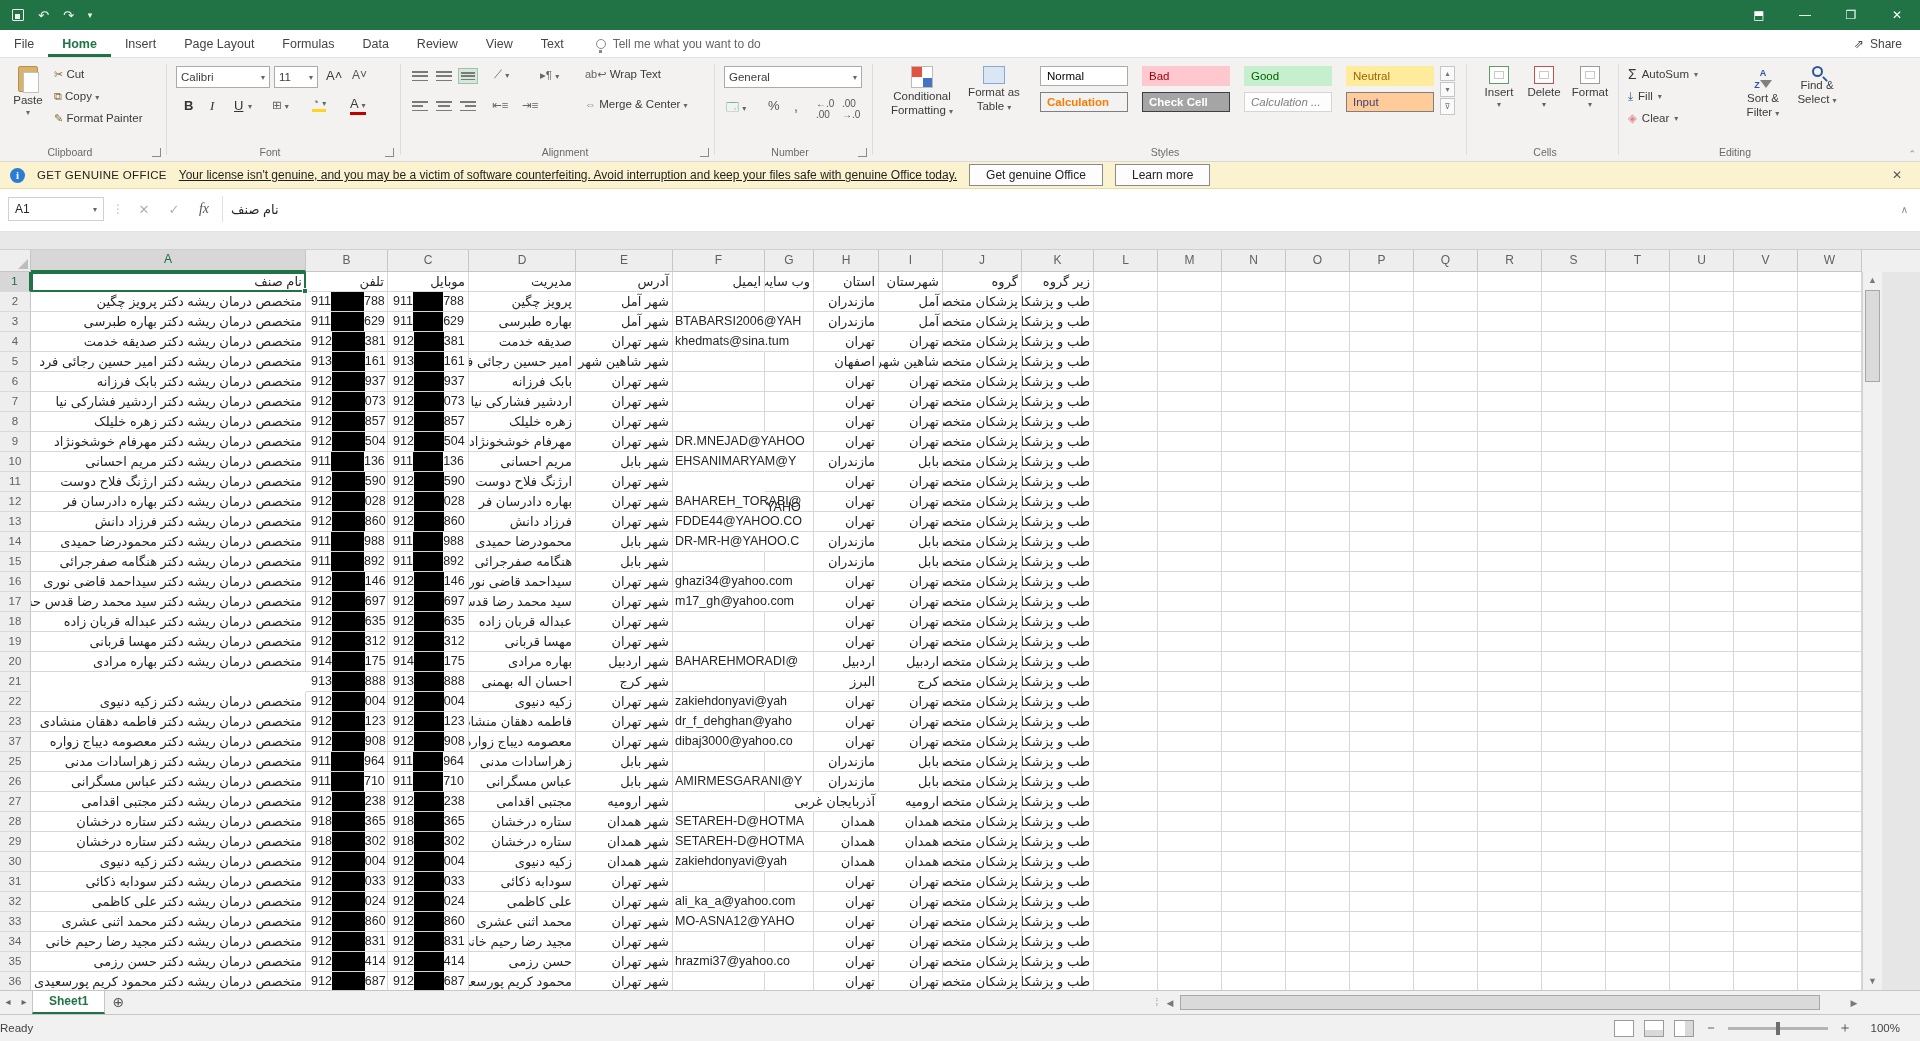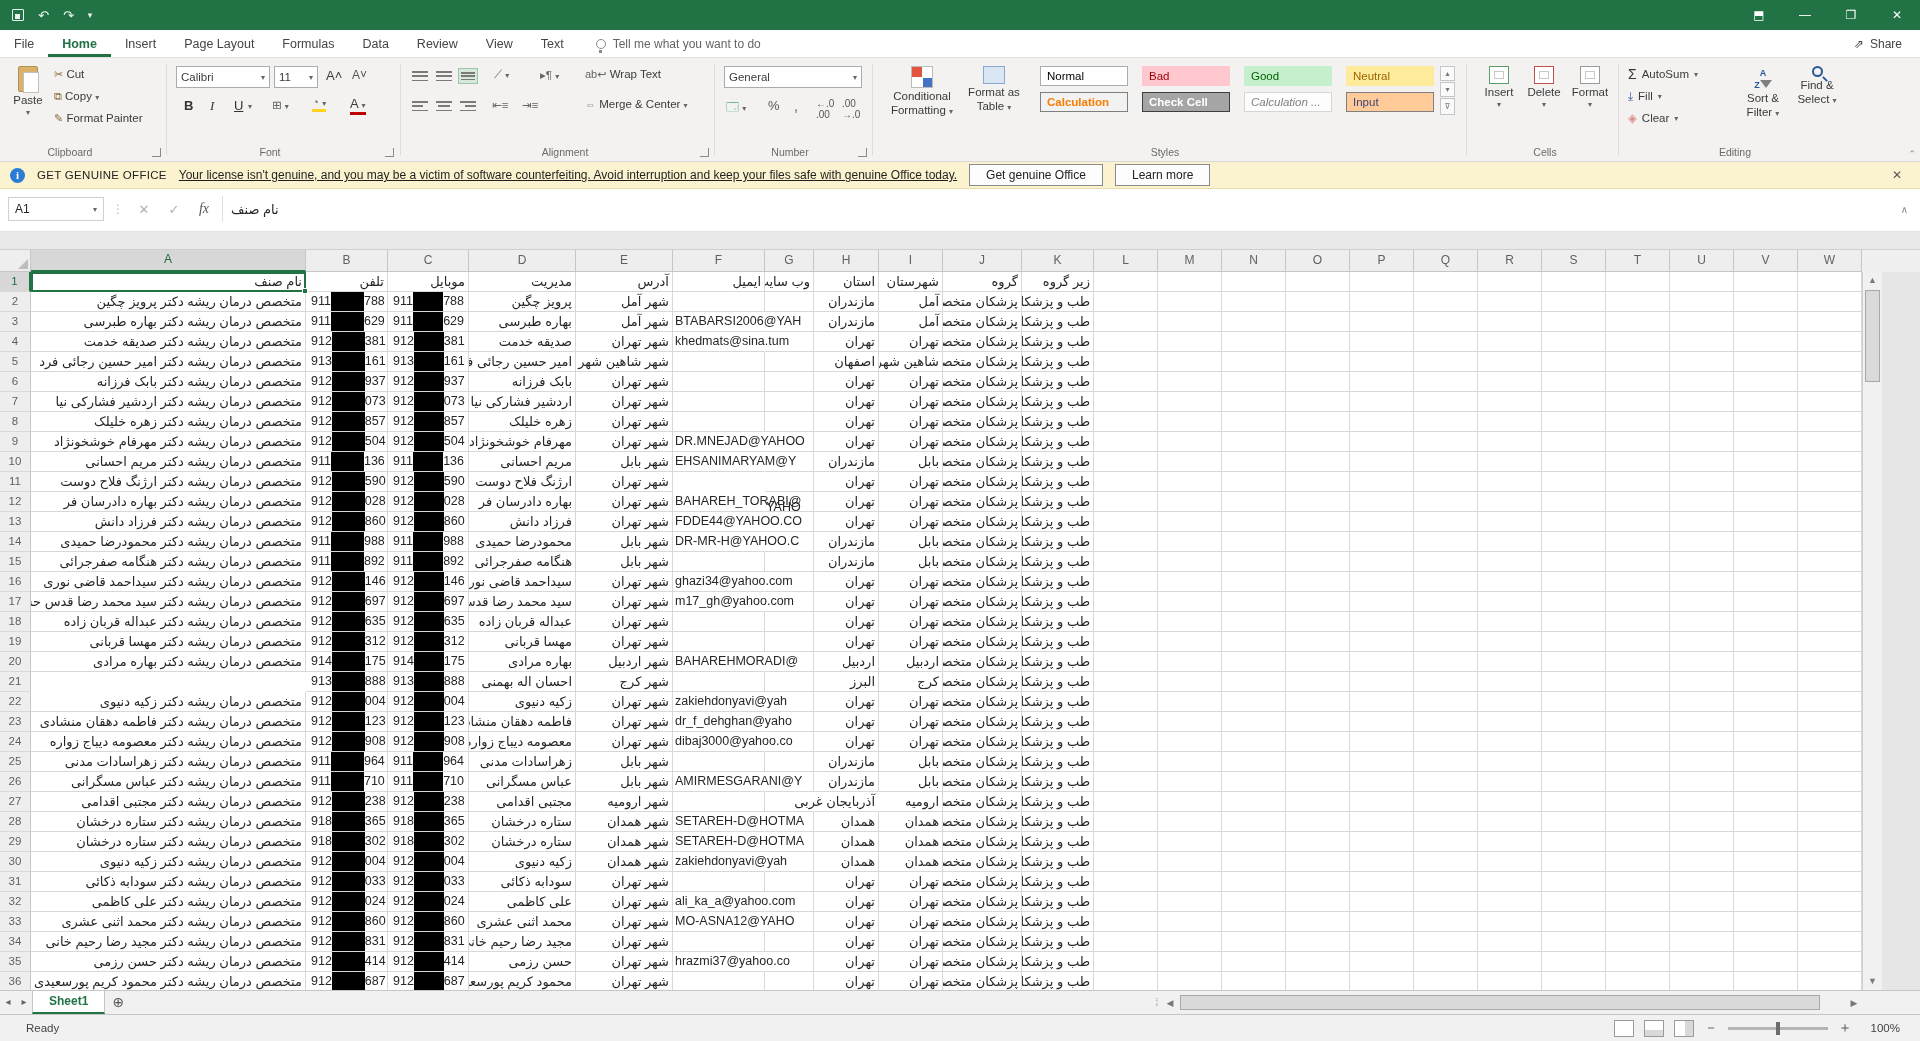--- a/index.html
+++ b/index.html
@@ -106,21 +106,21 @@
   .sheettab { background:#fff; color:#217346; font-weight:bold; padding:0 16px; line-height:21px; border-right:1px solid #c6c6c6; border-left:1px solid #c6c6c6; border-bottom:2px solid #217346; }
   .addsheet { width:26px; text-align:center; line-height:22px; color:#555; font-size:14px; }
   .hsb { margin-left:auto; display:flex; align-items:center; width:710px; background:#f1f1f1; }
   .hsb .harr { width:16px; text-align:center; color:#787878; font-size:9px; }
   .hsb .htrack { flex:1; height:15px; background:#f1f1f1; position:relative; }
   .hsb .hthumb { position:absolute; left:2px; top:0; height:15px; width:640px; background:#dadada; border:1px solid #a8a8a8; }
   .splith { width:10px; color:#999; text-align:center; line-height:22px; font-size:10px; }
 
   
   .statusbar { height:27px; background:#f1f1f1; border-top:1px solid #c6c6c6; display:flex; align-items:center; font-size:11.5px; color:#444; }
-  .ready { padding-left:26px; }
+  .ready { padding-left:0; }
   .sright { margin-left:auto; display:flex; align-items:center; gap:10px; padding-right:20px; }
   .viewic { width:20px; height:17px; border:1px solid #9a9a9a; background:#fff; display:inline-block; }
   .viewic.v2 { background:linear-gradient(#fff 60%,#d9d9d9 60%); }
   .viewic.v3 { background:linear-gradient(90deg,#fff 55%,#d9d9d9 55%); }
   .zoomtrack { width:100px; height:3px; background:#b5b5b5; position:relative; display:inline-block; }
   .zoomthumb { position:absolute; left:48px; top:-5px; width:4px; height:13px; background:#6d6d6d; }
   .zpm { font-size:14px; color:#555; }
   .zoomlabel { width:38px; text-align:right; }
 </style>
 </head>
@@ -1182,21 +1182,21 @@
         <div class="cell" style="width: 64px;"></div>
         <div class="cell" style="width: 64px;"></div>
         <div class="cell" style="width: 64px;"></div>
         <div class="cell" style="width: 64px;"></div>
         <div class="cell" style="width: 64px;"></div>
         <div class="cell" style="width: 64px;"></div>
         <div class="cell" style="width: 64px;"></div>
         <div class="cell" style="width: 64px;"></div>
       </div>
       <div class="grow">
-        <div class="gut">24</div>
+        <div class="gut">37</div>
         <div class="cell rtl" style="width: 275px;">متخصص درمان ریشه دکتر معصومه دیباج زواره</div>
         <div class="cell phone" style="width: 82px;">
           <span>912</span>
           <span class="redact" style="width: 33px;"></span>
           <span>908</span>
         </div>
         <div class="cell phone" style="width: 81px;">
           <span>912</span>
           <span class="redact" style="width: 30px;"></span>
           <span>908</span>

